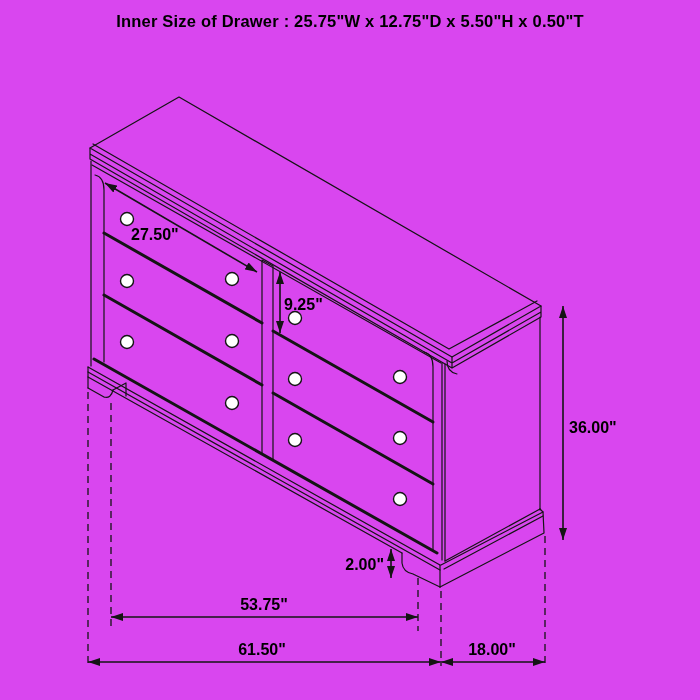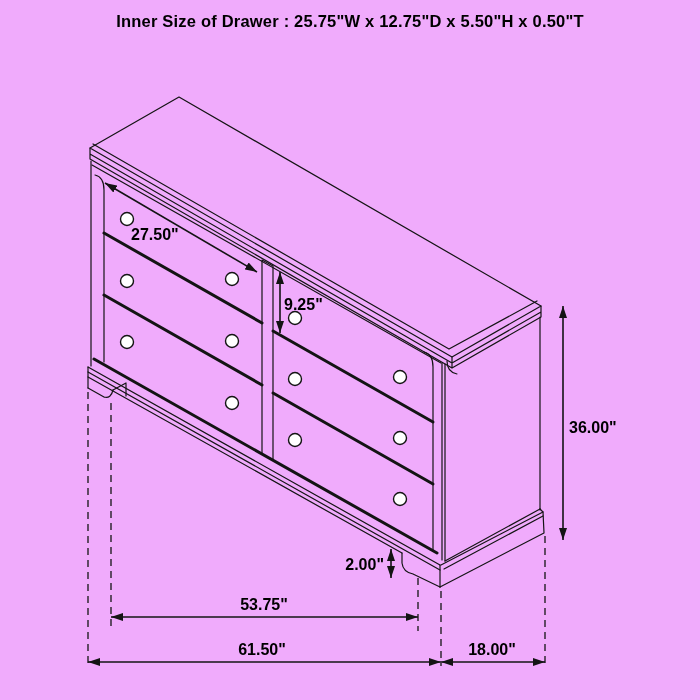--- a/index.html
+++ b/index.html
@@ -1,16 +1,16 @@
 <!DOCTYPE html>
 <html><head>
 <meta charset="utf-8">
 <style>
   html,body{margin:0;padding:0;background:#fff;}
-  .stage{position:relative;width:700px;height:700px;background:#f0abfc;overflow:hidden;
+  .stage{position:relative;width:700px;height:700px;background:#d946ef;overflow:hidden;
          font-family:"Liberation Sans", sans-serif;text-decoration:underline;}
   .title{position:absolute;top:12px;left:0;width:100%;text-align:center;
          font-size:16.5px;font-weight:bold;color:#000;letter-spacing:0.2px;}
   svg{position:absolute;top:0;left:0;}
   .dim-label{font-family:"Liberation Sans", sans-serif;font-size:16px;font-weight:bold;fill:#000;}
   .outline{stroke:#141414;fill:none;stroke-width:1.2;stroke-linecap:round;stroke-linejoin:round;}
   .thick{stroke:#141414;fill:none;stroke-width:3;stroke-linecap:round;}
   .dash{stroke:#141414;fill:none;stroke-width:1.3;stroke-dasharray:7 5;}
   .dimline{stroke:#141414;fill:none;stroke-width:1.6;}
 </style>

